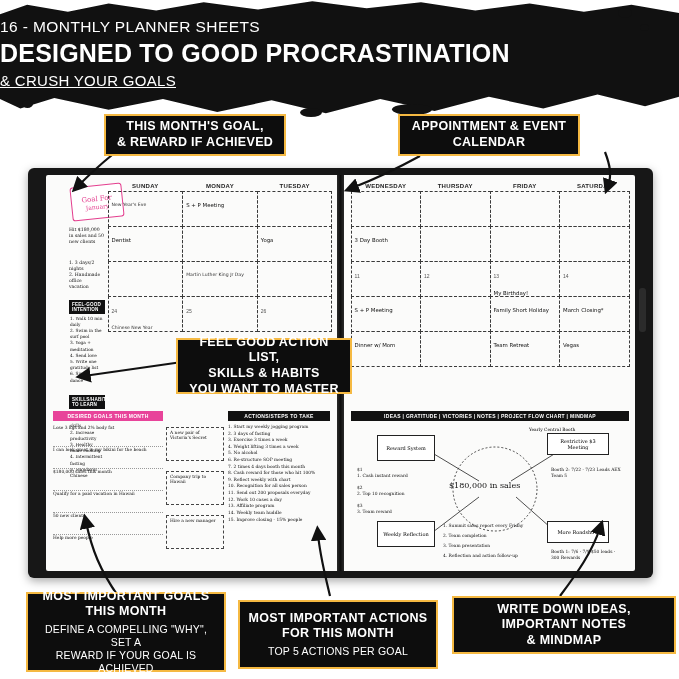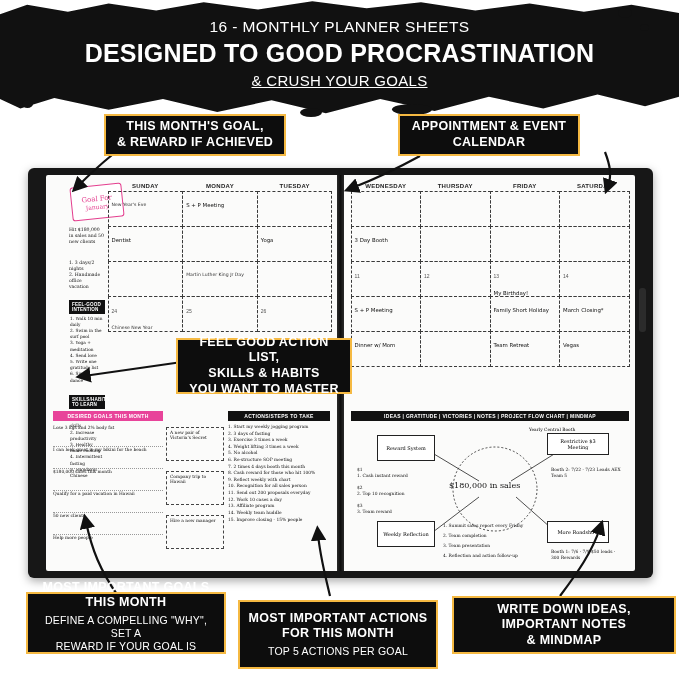--- a/index.html
+++ b/index.html
@@ -27,21 +27,21 @@
       100% 82%, 95% 90%, 88% 80%, 80% 92%, 72% 82%, 64% 94%,
       56% 84%, 48% 96%, 40% 85%, 32% 95%, 24% 84%, 16% 93%,
       8% 83%, 3% 92%, 0% 84%
     );
   }
   .brush-splat {
     position: absolute; background: #111; border-radius: 50%;
   }
   .header-text {
     position: absolute; left: 0; top: 18px; width: 679px;
-    text-align: center; color: #fff; z-index: 5;
+    color: #fff; z-index: 5;
   }
   .h-line1 { font-size: 15.5px; letter-spacing: .4px; }
   .h-line2 { font-size: 25px; font-weight: bold; letter-spacing: .2px; margin-top: 3px; }
   .h-line3 { font-size: 15px; margin-top: 4px; letter-spacing: .3px; text-decoration: underline; }
 
   
   .callout {
     position: absolute; background: #0d0d0d; color: #fff;
     border: 2px solid #f5b942; text-align: center;
     display: flex; flex-direction: column; justify-content: center;
@@ -183,21 +183,21 @@
     <div class="l">APPOINTMENT &amp; EVENT</div>
     <div class="l">CALENDAR</div>
   </div>
 
   <div class="callout" style="left:176px;top:338px;width:176px;height:56px;">
     <div class="l">FEEL GOOD ACTION LIST,</div>
     <div class="l">SKILLS &amp; HABITS</div>
     <div class="l">YOU WANT TO MASTER</div>
   </div>
 
-  <div class="callout" style="left:26px;top:592px;width:200px;height:62px;">
+  <div class="callout" style="left:26px;top:592px;width:200px;height:80px;">
     <div class="l">MOST IMPORTANT GOALS</div>
     <div class="l">THIS MONTH</div>
     <div class="s" style="margin-top:3px;">DEFINE A COMPELLING "WHY", SET A</div>
     <div class="s">REWARD IF YOUR GOAL IS ACHIEVED</div>
   </div>
 
   <div class="callout" style="left:238px;top:600px;width:200px;height:69px;">
     <div class="l">MOST IMPORTANT ACTIONS</div>
     <div class="l">FOR THIS MONTH</div>
     <div class="s" style="margin-top:3px;">TOP 5 ACTIONS PER GOAL</div>

